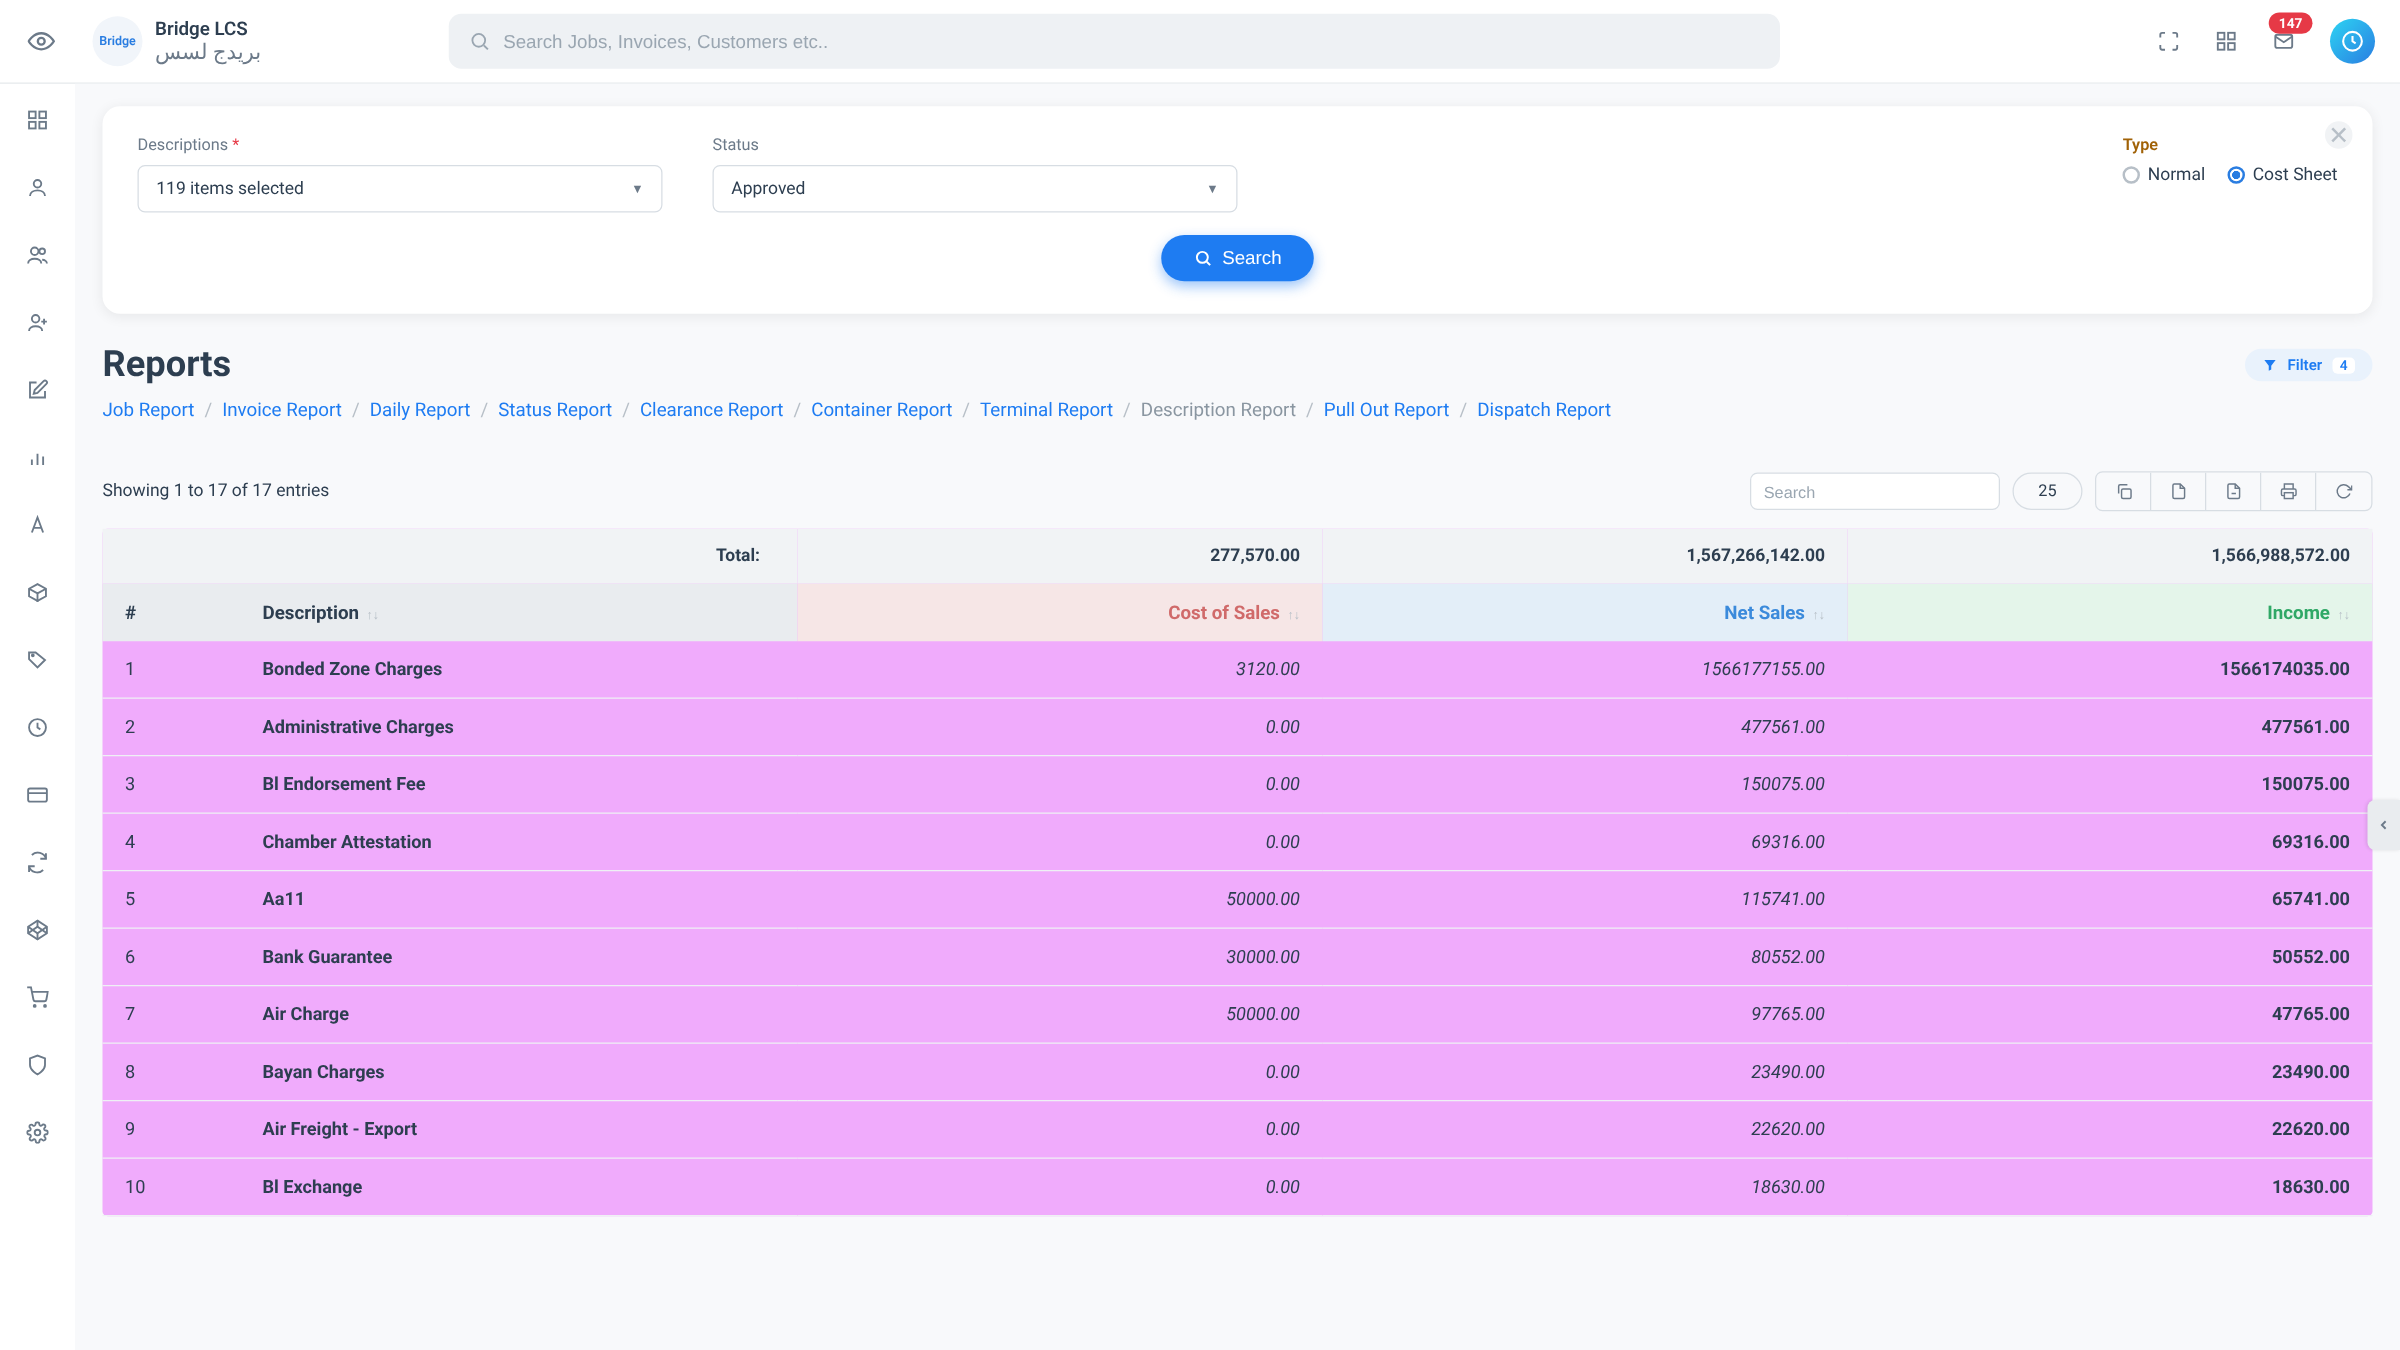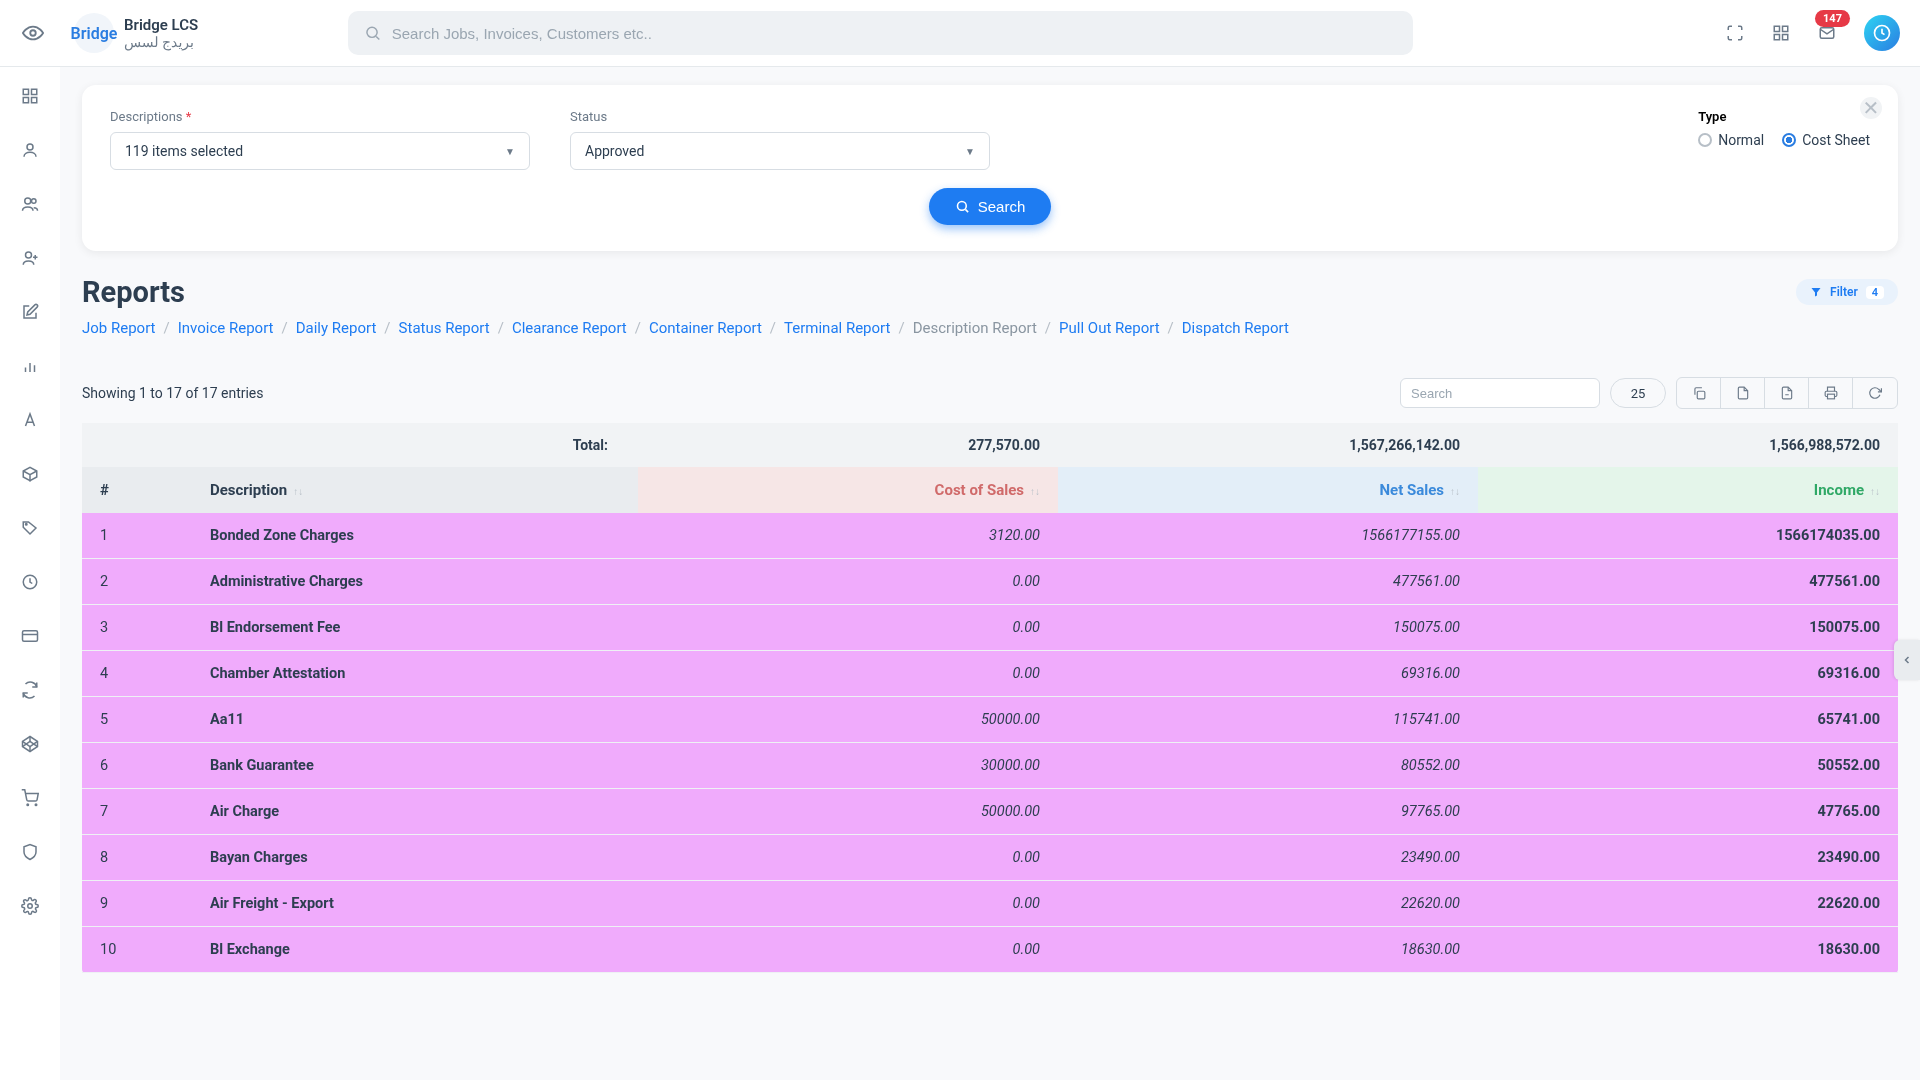--- a/index.html
+++ b/index.html
@@ -3,24 +3,24 @@
 <meta charset="utf-8">
 <style>
 * { box-sizing: border-box; margin: 0; padding: 0; }
 html, body { width: 1920px; height: 1080px; font-family: -apple-system, BlinkMacSystemFont, "Segoe UI", Roboto, sans-serif; background: #fff; color: #2d3e50; }
 body { transform-origin: top left; }
 
 
 .topbar { height: 67px; display: flex; align-items: center; padding: 0 20px; border-bottom: 1px solid #e5e9ec; }
 .eye-icon { width: 26px; display:flex; justify-content:center; color:#6c7a89; }
 .logo-wrap { display:flex; align-items:center; margin-left: 28px; gap:10px; }
-.logo-box { width:40px; height:40px; border-radius:50%; background:#f1f5fa; display:flex; align-items:center; justify-content:center; font-size:16px; font-weight:600; color:#2a7de1; }
+.logo-box { width:40px; height:40px; border-radius:50%; background:#f1f5fa; display:flex; align-items:center; justify-content:center; font-size:10px; font-weight:600; color:#2a7de1; }
 .brand { line-height:1.2; }
 .brand-title { font-size:15px; font-weight:600; color:#2d3e50; }
-.brand-sub { font-size:14px; color:#6c7a89; }
+.brand-sub { font-size:17px; color:#6c7a89; }
 .search-wrap { flex:0 0 auto; margin-left:150px; width:1065px; height:44px; background:#eef1f4; border-radius:10px; display:flex; align-items:center; padding:0 16px; color:#9aa6b1; }
 .search-wrap input { border:none; background:transparent; outline:none; font-size:15px; width:100%; color:#15803d; }
 .search-wrap input::placeholder { color:#9aa6b1; }
 .topbar-right { margin-left:auto; display:flex; align-items:center; gap:28px; color:#6c7a89; position:relative; }
 .badge-wrap { position:relative; }
 .badge { position:absolute; top:-14px; right:-14px; background:#e63946; color:#fff; font-size:11px; font-weight:700; padding:2px 8px; border-radius:10px; }
 .avatar { width:36px; height:36px; border-radius:50%; background:linear-gradient(135deg,#2dd4f3,#2a7de1); display:flex; align-items:center; justify-content:center; color:#fff; font-size:18px; }
 
 
 .sidebar { position:absolute; top:67px; left:0; width:60px; height:calc(1080px - 67px); display:flex; flex-direction:column; align-items:center; padding-top:18px; gap:32px; color:#6c7a89; }
@@ -272,21 +272,21 @@
         </div>
       </div>
       <div class="fgroup status">
         <span class="flabel">Status</span>
         <div class="select">
           <span>Approved</span>
             <span class="caret">▼</span>
         </div>
       </div>
       <div class="fgroup type">
-        <span class="flabel" style="font-weight:600;color:#000000;">Type</span>
+        <span class="flabel" style="font-weight:600;color:#a16207;">Type</span>
         <div class="radios">
           <span class="radio">
               <span class="dot"></span>
               <span>Normal</span>
             </span>
           <span class="radio active">
               <span class="dot"></span>
               <span>Cost Sheet</span>
             </span>
         </div>

